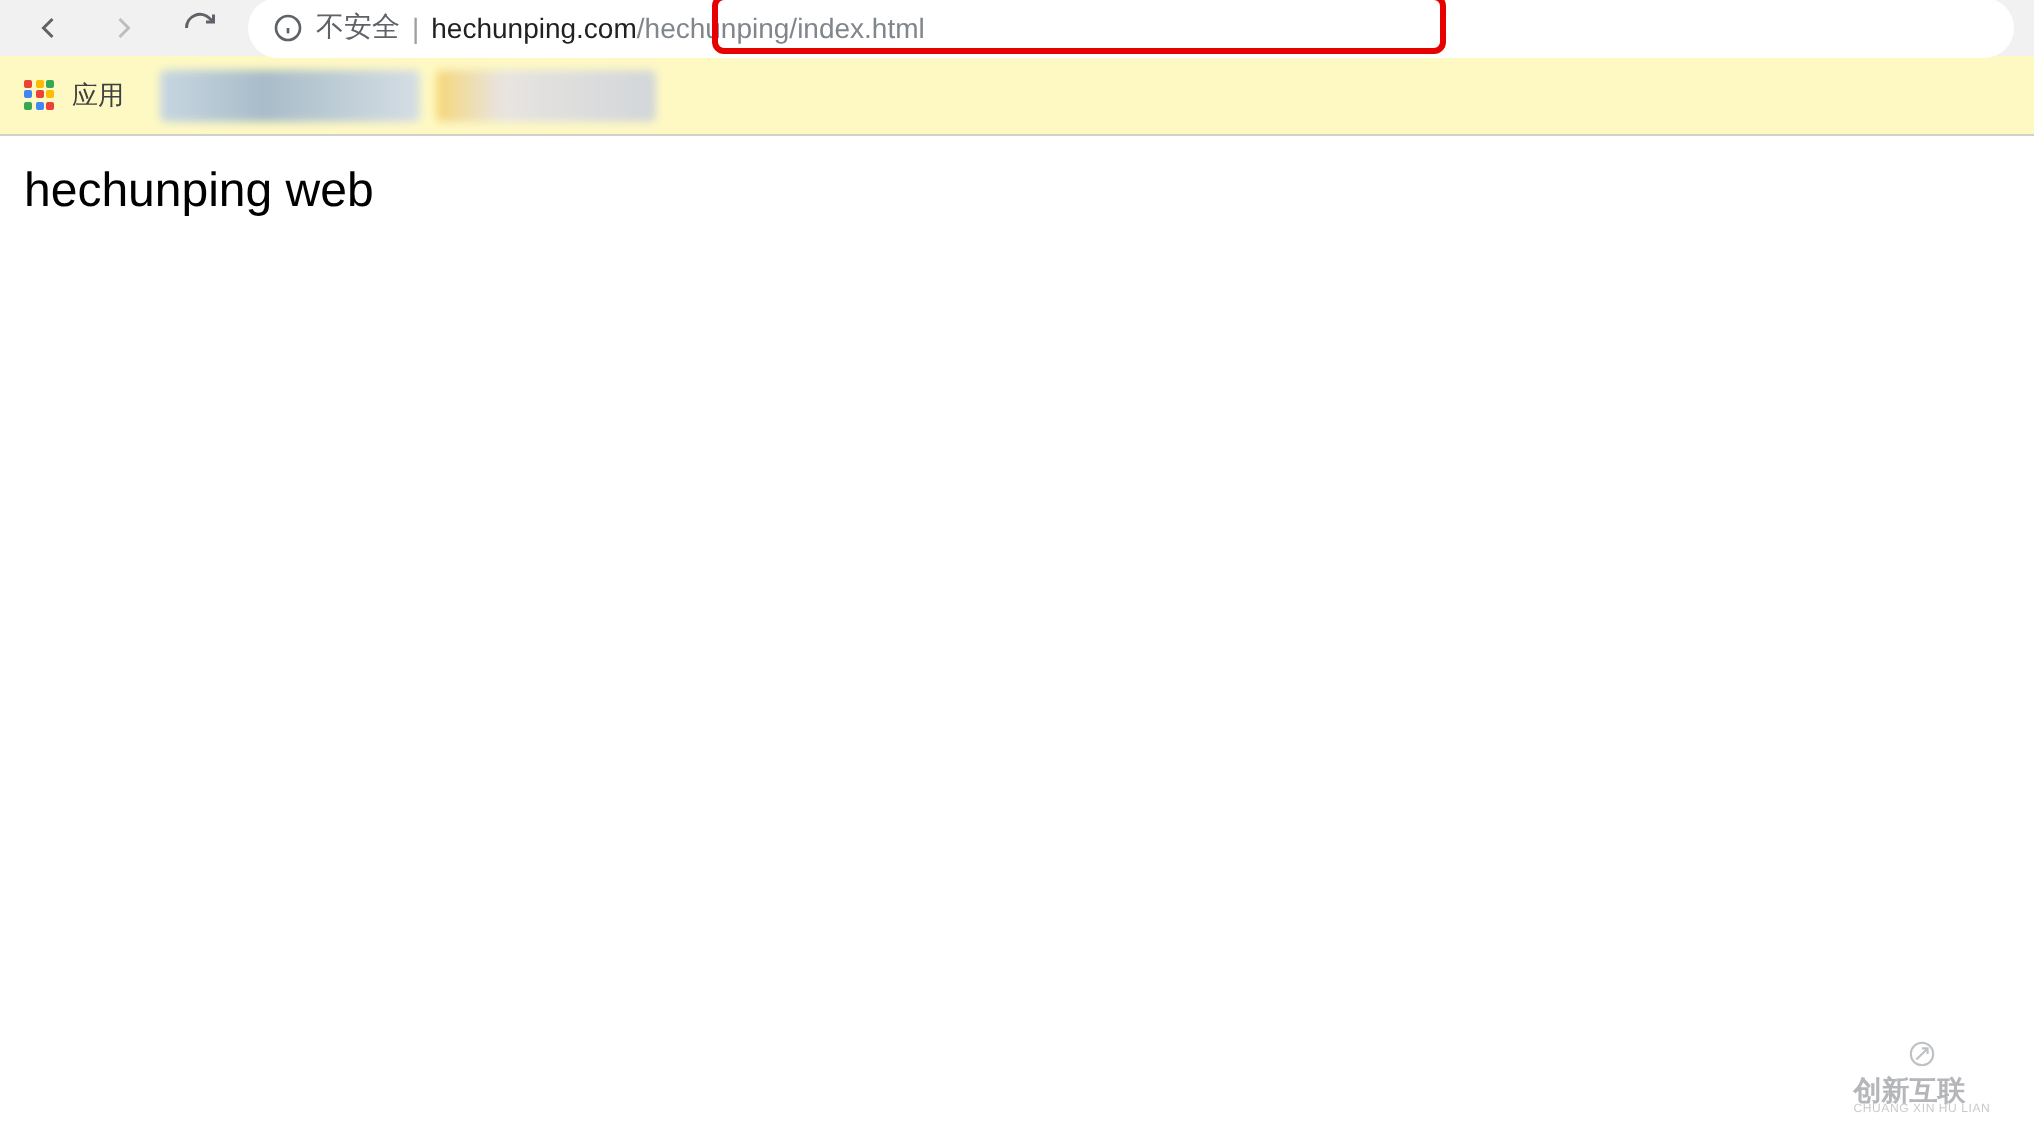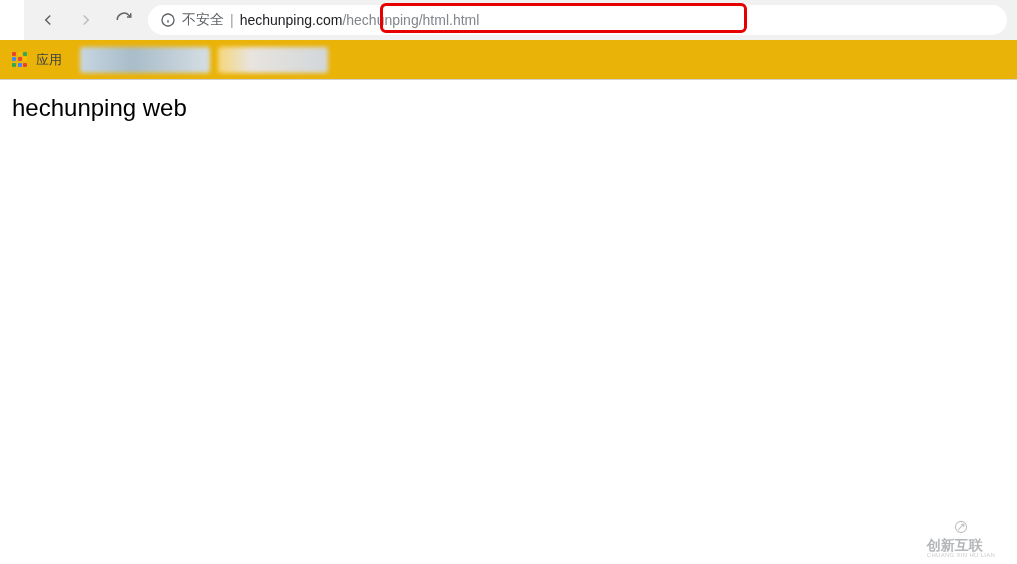--- a/index.html
+++ b/index.html
@@ -9,27 +9,26 @@
       font-family: Arial, "Microsoft YaHei", sans-serif;
     }
     body {
       width: 1017px;
       height: 564px;
       background: #ffffff;
       position: relative;
       overflow: hidden;
     }
     .toolbar {
-      height: 40px;
+      height: 28px;
       background: #f1f1f1;
       display: flex;
       align-items: center;
       padding: 0 10px;
       gap: 10px;
-      margin-left: 24px;
     }
     .nav-btn {
       width: 28px;
       height: 28px;
       display: flex;
       align-items: center;
       justify-content: center;
       color: #5f6368;
       cursor: pointer;
     }
@@ -87,21 +86,21 @@
     .url-light {
       color: #80868b;
     }
     .bookmarks-bar {
       height: 40px;
       display: flex;
       align-items: center;
       padding: 0 12px;
       gap: 8px;
       border-bottom: 1px solid #d0d0d0;
-      background: #eab308;
+      background: #fef9c3;
     }
     .apps-icon {
       width: 16px;
       height: 16px;
       display: grid;
       grid-template-columns: repeat(3, 1fr);
       grid-template-rows: repeat(3, 1fr);
       gap: 1px;
     }
     .apps-icon span {
@@ -190,21 +189,21 @@
       <svg viewBox="0 0 24 24" width="16" height="16" fill="none" stroke="#5f6368" stroke-width="2">
           <circle cx="12" cy="12" r="9"></circle>
           <line x1="12" y1="8" x2="12" y2="8"></line>
           <line x1="12" y1="12" x2="12" y2="16"></line>
         </svg>
     </span>
     <span class="security-text">不安全</span>
     <span class="sep">|</span>
     <span class="url-text">
       <span class="url-dark">hechunping.com</span>
-        <span class="url-light">/hechunping/html.html</span>
+        <span class="url-light">/hechunping/index.html</span>
     </span>
     <div class="url-highlight"></div>
   </div>
 </div>
 
 <div class="bookmarks-bar">
   <div class="apps-icon">
     <span style="background:#ea4335"></span>
       <span style="background:#fbbc04"></span>
       <span style="background:#34a853"></span>

